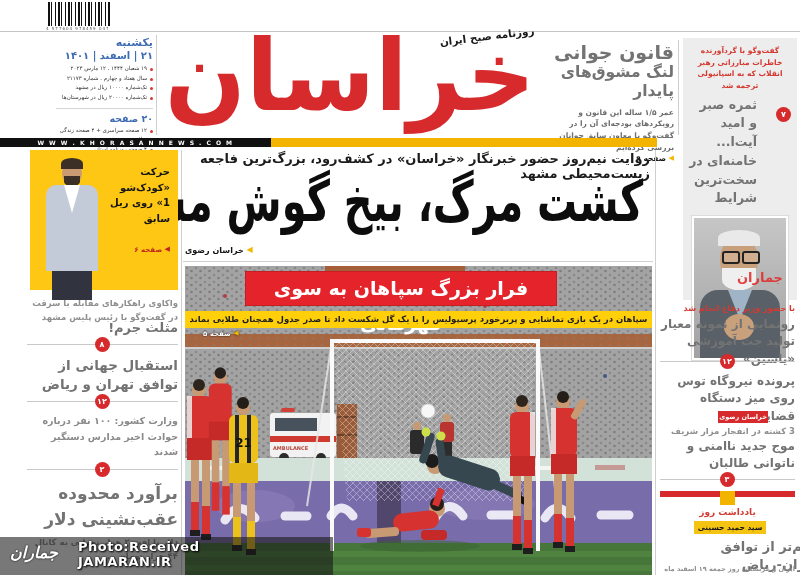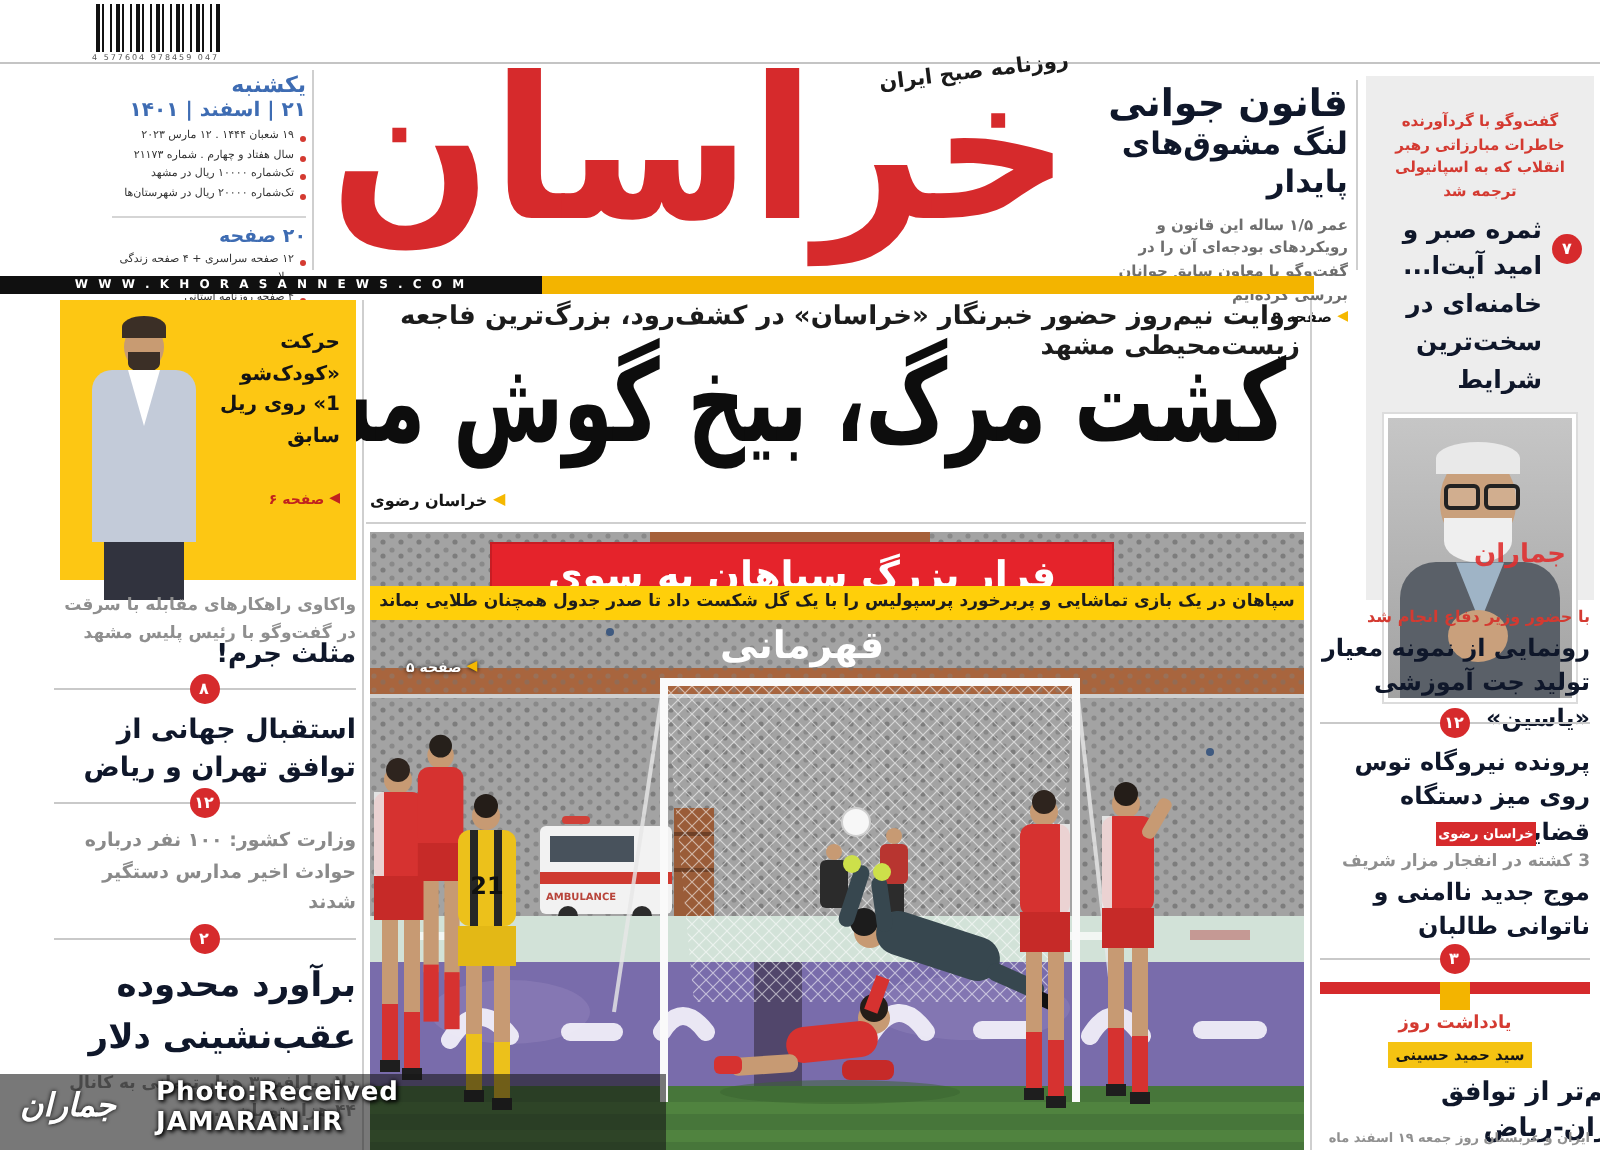--- a/index.html
+++ b/index.html
@@ -1,21 +1,21 @@
 <!DOCTYPE html>
 <html lang="fa"><head>
 <meta charset="utf-8">
 <style>
   html,body{margin:0;padding:0;background:#e8e8e8;}
   #page{position:relative;width:800px;height:575px;background:#ffffff;overflow:hidden;
         font-family:"DejaVu Sans","Liberation Sans",sans-serif;}
   .abs{position:absolute;}
   .rtl{direction:rtl;text-align:right;}
   .ctr{text-align:center;}
-  .hl{font-weight:bold;color:#0f172a;}
+  .hl{font-weight:bold;color:#737373;}
   .gray{color:#8f8f8f;font-weight:bold;}
   .red-t{color:#d43a31;font-weight:bold;}
   .blue-t{color:#3e6cb3;font-weight:bold;}
   .vline{width:1px;background:#cfcfcf;}
   .hline{height:1px;background:#cfcfcf;}
   .num-badge{display:inline-block;width:15px;height:15px;border-radius:50%;
              background:#d62a2c;color:#fff;font-size:8px;font-weight:bold;
              text-align:center;line-height:15px;}
   .circdiv{position:absolute;height:15px;}
   .circdiv .line{position:absolute;top:7px;left:0;right:0;height:1px;background:#c9c9c9;}
@@ -66,23 +66,23 @@
     <div class="hl" style="font-size:15.5px;line-height:1.25;">لنگ مشوق‌های پایدار</div>
     <div style="font-size:7.5px;color:#6e6e6e;font-weight:bold;line-height:1.55;margin-top:5px;">عمر ۱/۵ ساله این قانون و رویکردهای بودجه‌ای آن را در گفت‌وگو با معاون سابق جوانان بررسی کرده‌ایم</div>
     <div style="font-size:7.5px;font-weight:bold;color:#141414;margin-top:1px;">
       <span class="arrow">◀</span>
       <span>صفحه ۹</span>
     </div>
   </div>
   <div class="abs vline" style="left:678px;top:40px;height:95px;"></div>
 
   <div class="abs" style="left:683px;top:38px;width:114px;height:262px;background:#ededed;">
-    <div class="rtl ctr red-t" style="padding:17px 7px 0 7px;font-size:7.5px;line-height:1.55;">گفت‌وگو با گردآورنده خاطرات مبارزاتی رهبر انقلاب که به اسپانیولی ترجمه شد</div>
+    <div class="rtl ctr red-t" style="padding:7px 7px 0 7px;font-size:7.5px;line-height:1.55;">گفت‌وگو با گردآورنده خاطرات مبارزاتی رهبر انقلاب که به اسپانیولی ترجمه شد</div>
     <div style="position:relative;margin-top:4px;">
-      <div class="rtl hl" style="padding:0 26px 0 6px;font-size:12.5px;line-height:1.5;">ثمره صبر و امید آیت‌ا... خامنه‌ای در سخت‌ترین شرایط</div>
+      <div class="rtl hl" style="padding:0 40px 0 6px;font-size:12.5px;line-height:1.5;">ثمره صبر و امید آیت‌ا... خامنه‌ای در سخت‌ترین شرایط</div>
       <span class="num-badge" style="position:absolute;right:6px;top:11px;">۷</span>
     </div>
 
     <div style="position:relative;margin:8px auto 0 auto;width:92px;height:140px;background:linear-gradient(#c6c6c6,#a2a2a2);border:2px solid #fff;box-shadow:0 0 0 1px #dcdcdc;overflow:hidden;">
       <div style="position:absolute;left:26px;top:18px;width:38px;height:46px;border-radius:50% 50% 46% 46%;background:#c9a07c;"></div>
       <div style="position:absolute;left:24px;top:12px;width:42px;height:16px;border-radius:50% 50% 0 0;background:#e9e9e9;"></div>
       <div style="position:absolute;left:28px;top:50px;width:34px;height:22px;border-radius:0 0 48% 48%;background:#efefef;"></div>
       <div style="position:absolute;left:28px;top:33px;width:14px;height:9px;border:2px solid #222;border-radius:3px;background:rgba(255,255,255,.15);"></div>
       <div style="position:absolute;left:48px;top:33px;width:14px;height:9px;border:2px solid #222;border-radius:3px;background:rgba(255,255,255,.15);"></div>
       <div style="position:absolute;left:6px;top:72px;width:80px;height:70px;border-radius:18px 18px 0 0;background:#5a6068;"></div>
@@ -271,21 +271,21 @@
         <rect x="7" y="120" width="8" height="30" fill="#d63230"></rect>
           <rect x="19" y="124" width="8" height="30" fill="#d63230"></rect>
         <rect x="6" y="148" width="10" height="6" fill="#1e1e1e"></rect>
           <rect x="18" y="152" width="10" height="6" fill="#1e1e1e"></rect>
       </g>
       <ellipse cx="235" cy="280" rx="60" ry="6" fill="#3a6330" opacity=".5"></ellipse>
     </svg>
   </div>
 
   <div class="abs ctr rtl" style="left:245px;top:271px;width:312px;height:35px;background:#e5232b;color:#fff;font-size:19px;font-weight:bold;line-height:35px;z-index:3;box-shadow:0 0 0 1px #c71d24 inset;">فرار بزرگ سپاهان به سوی قهرمانی</div>
-  <div class="abs ctr rtl" style="left:185px;top:293px;width:467px;height:17px;background:#ffcf0a;color:#1d1d1d;font-size:8.5px;font-weight:bold;line-height:17px;z-index:3;">سپاهان در یک بازی تماشایی و پربرخورد پرسپولیس را با یک گل شکست داد تا صدر جدول همچنان طلایی بماند</div>
+  <div class="abs ctr rtl" style="left:185px;top:311px;width:467px;height:17px;background:#ffcf0a;color:#1d1d1d;font-size:8.5px;font-weight:bold;line-height:17px;z-index:3;">سپاهان در یک بازی تماشایی و پربرخورد پرسپولیس را با یک گل شکست داد تا صدر جدول همچنان طلایی بماند</div>
   <div class="abs" style="left:203px;top:330px;z-index:3;font-size:7px;font-weight:bold;color:#fff;text-shadow:0 0 2px #000;direction:rtl;">
     <span class="arrow">◀</span>
     <span>صفحه ۵</span>
   </div>
 
   <div class="abs" style="left:30px;top:150px;width:148px;height:140px;background:#fdc713;">
     <div style="position:absolute;left:10px;top:10px;width:66px;height:130px;">
       <div style="position:absolute;left:22px;top:2px;width:20px;height:23px;border-radius:50%;background:#c89b72;"></div>
       <div style="position:absolute;left:21px;top:-2px;width:22px;height:11px;border-radius:50% 50% 0 0;background:#3b2f26;"></div>
       <div style="position:absolute;left:24px;top:16px;width:16px;height:10px;border-radius:0 0 45% 45%;background:#3b2f26;"></div>

